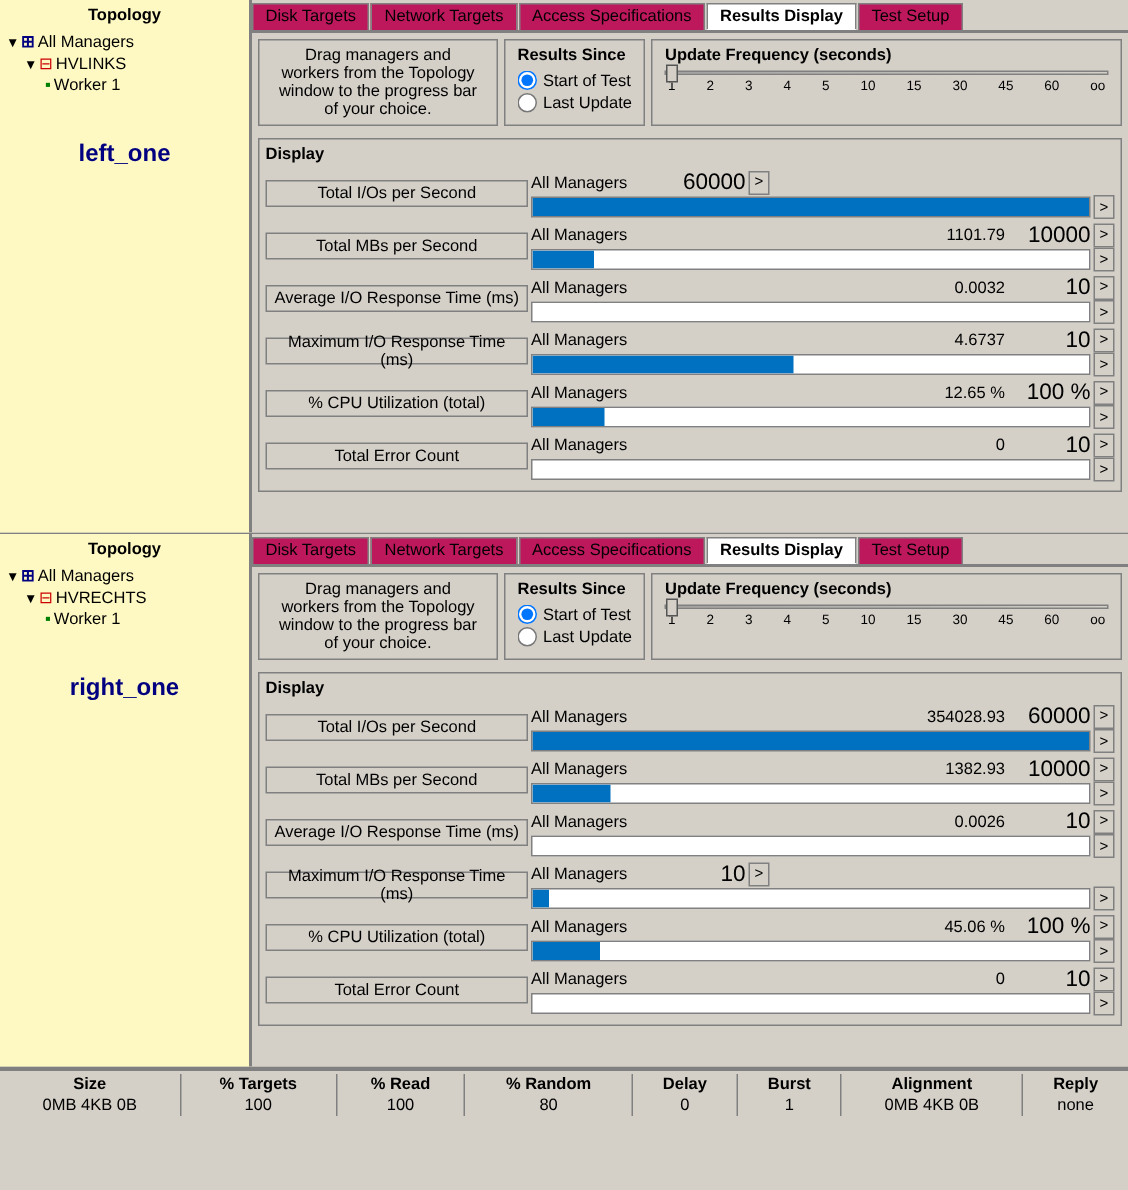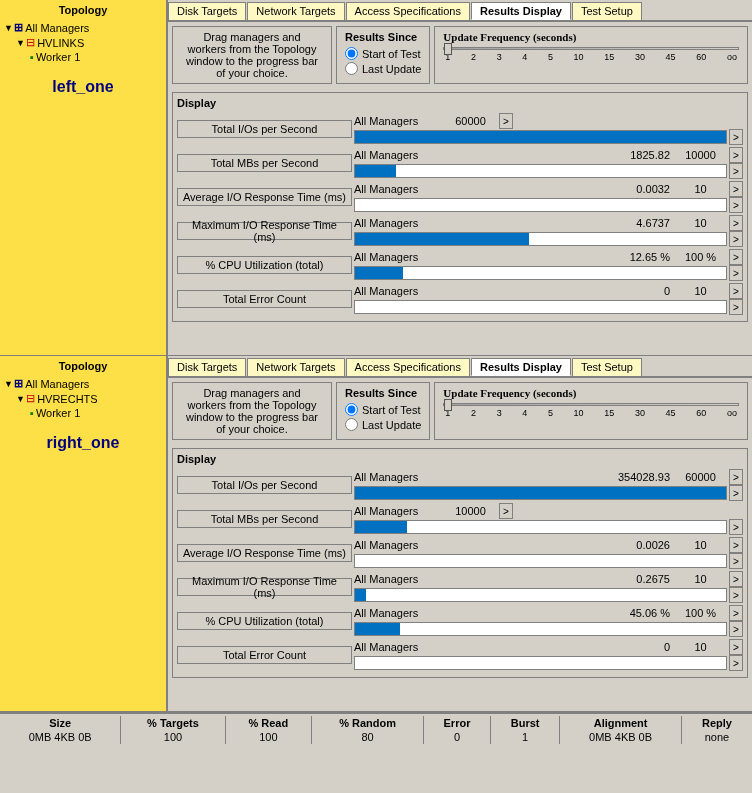--- a/index.html
+++ b/index.html
@@ -17,21 +17,21 @@
     }
     
     .panel {
       display: flex;
       flex-direction: row;
       border-bottom: 1px solid #808080;
     }
     .topology-panel {
       width: 168px;
       min-height: 355px;
-      background: #fde047;
+      background: #fef9c3;
       border-right: 2px solid #808080;
       padding: 4px;
     }
     .topology-title {
       font-weight: bold;
       font-size: 11px;
       text-align: center;
       margin-bottom: 4px;
     }
     .tree-container {
@@ -41,21 +41,21 @@
       display: flex;
       align-items: center;
       padding: 1px 0;
     }
     .expand-icon {
       font-size: 9px;
       margin-right: 1px;
       color: #000;
     }
     .label-box {
-      margin-top: 14px;
+      margin-top: 30px;
       font-size: 16px;
       font-weight: bold;
       color: #000080;
       text-align: center;
     }
     
     .content-area {
       flex: 1;
       display: flex;
       flex-direction: column;
@@ -67,21 +67,21 @@
       flex-direction: row;
       background: #d4d0c8;
       border-bottom: 2px solid #808080;
       padding-top: 2px;
     }
     .tab {
       padding: 2px 8px;
       font-size: 11px;
       border: 1px solid #808080;
       border-bottom: none;
-      background: #fef9c3;
+      background: #be185d;
       cursor: pointer;
       margin-right: 1px;
     }
     .tab.active {
       background: #ffffff;
       font-weight: bold;
       border-bottom: 1px solid #fff;
     }
     
     .controls-row {
@@ -119,21 +119,20 @@
     .update-freq-box {
       border: 1px solid #808080;
       background: #d4d0c8;
       padding: 4px 8px;
       font-size: 11px;
       flex: 1;
     }
     .update-freq-title {
       font-weight: bold;
       margin-bottom: 4px;
-      font-family: Liberation Serif, serif;
     }
     
     .display-section {
       border: 1px solid #808080;
       margin: 4px;
       padding: 4px;
     }
     .display-title {
       font-weight: bold;
       font-size: 11px;
@@ -175,22 +174,22 @@
       font-size: 11px;
     }
     .metric-value {
       flex: 1;
       font-size: 11px;
       text-align: right;
       padding-right: 4px;
     }
     .metric-max {
       width: 55px;
-      font-size: 11px;
-      text-align: center;
+      font-size: 15px;
+      text-align: right;
       padding-right: 2px;
     }
     .metric-arrow {
       width: 14px;
       height: 16px;
       background: #d4d0c8;
       border: 1px solid #808080;
       display: flex;
       align-items: center;
       justify-content: center;
@@ -355,21 +354,21 @@
           </div>
           <div class="metric-arrow" style="margin-left:2px;">&gt;</div>
         </div>
       </div>
     </div>
             <div class="metric-row">
       <div class="metric-label">Total MBs per Second</div>
       <div class="metric-right">
         <div class="metric-header">
           <span class="metric-manager">All Managers</span>
-          <span class="metric-value">1825.82</span>
+          <span class="metric-value">1101.79</span>
           <span class="metric-max">10000</span>
           <div class="metric-arrow">&gt;</div>
         </div>
         <div class="bar-container">
           <div class="bar-track">
             <div class="bar-fill" style="width:11%;"></div>
           </div>
           <div class="metric-arrow" style="margin-left:2px;">&gt;</div>
         </div>
       </div>
@@ -537,20 +536,21 @@
           </div>
           <div class="metric-arrow" style="margin-left:2px;">&gt;</div>
         </div>
       </div>
     </div>
             <div class="metric-row">
       <div class="metric-label">Total MBs per Second</div>
       <div class="metric-right">
         <div class="metric-header">
           <span class="metric-manager">All Managers</span>
+          <span class="metric-value">1382.93</span>
           <span class="metric-max">10000</span>
           <div class="metric-arrow">&gt;</div>
         </div>
         <div class="bar-container">
           <div class="bar-track">
             <div class="bar-fill" style="width:14%;"></div>
           </div>
           <div class="metric-arrow" style="margin-left:2px;">&gt;</div>
         </div>
       </div>
@@ -570,21 +570,20 @@
           </div>
           <div class="metric-arrow" style="margin-left:2px;">&gt;</div>
         </div>
       </div>
     </div>
             <div class="metric-row">
       <div class="metric-label">Maximum I/O Response Time (ms)</div>
       <div class="metric-right">
         <div class="metric-header">
           <span class="metric-manager">All Managers</span>
-          <span class="metric-value">0.2675</span>
           <span class="metric-max">10</span>
           <div class="metric-arrow">&gt;</div>
         </div>
         <div class="bar-container">
           <div class="bar-track">
             <div class="bar-fill" style="width:3%;"></div>
           </div>
           <div class="metric-arrow" style="margin-left:2px;">&gt;</div>
         </div>
       </div>
@@ -629,21 +628,21 @@
   </div>
 
   <div style="background:#d4d0c8; border-top:2px solid #808080; padding:2px 0;">
     <table class="status-table" style="width:100%;border-collapse:collapse;">
       <thead>
         <tr>
           <th>Size</th>
           <th>% Targets</th>
           <th>% Read</th>
           <th>% Random</th>
-          <th>Error</th>
+          <th>Delay</th>
           <th>Burst</th>
           <th>Alignment</th>
           <th>Reply</th>
         </tr>
       </thead>
       <tbody>
         <tr>
           <td>0MB  4KB  0B</td>
           <td>100</td>
           <td>100</td>

